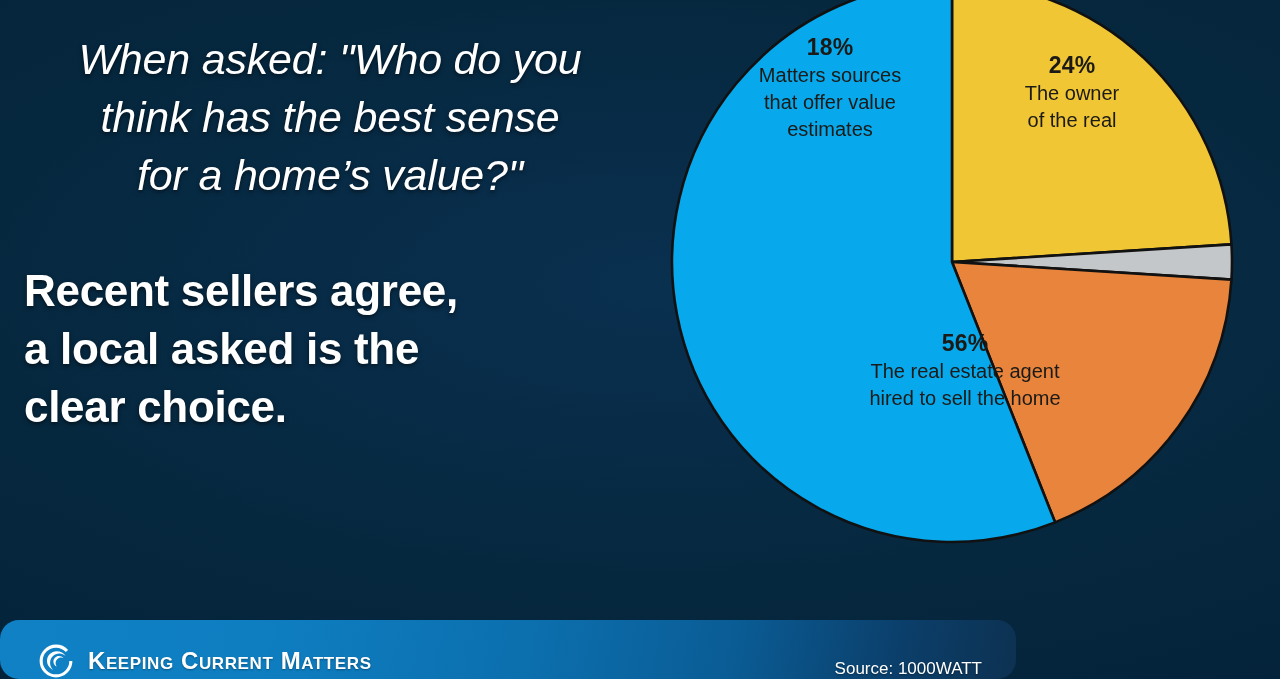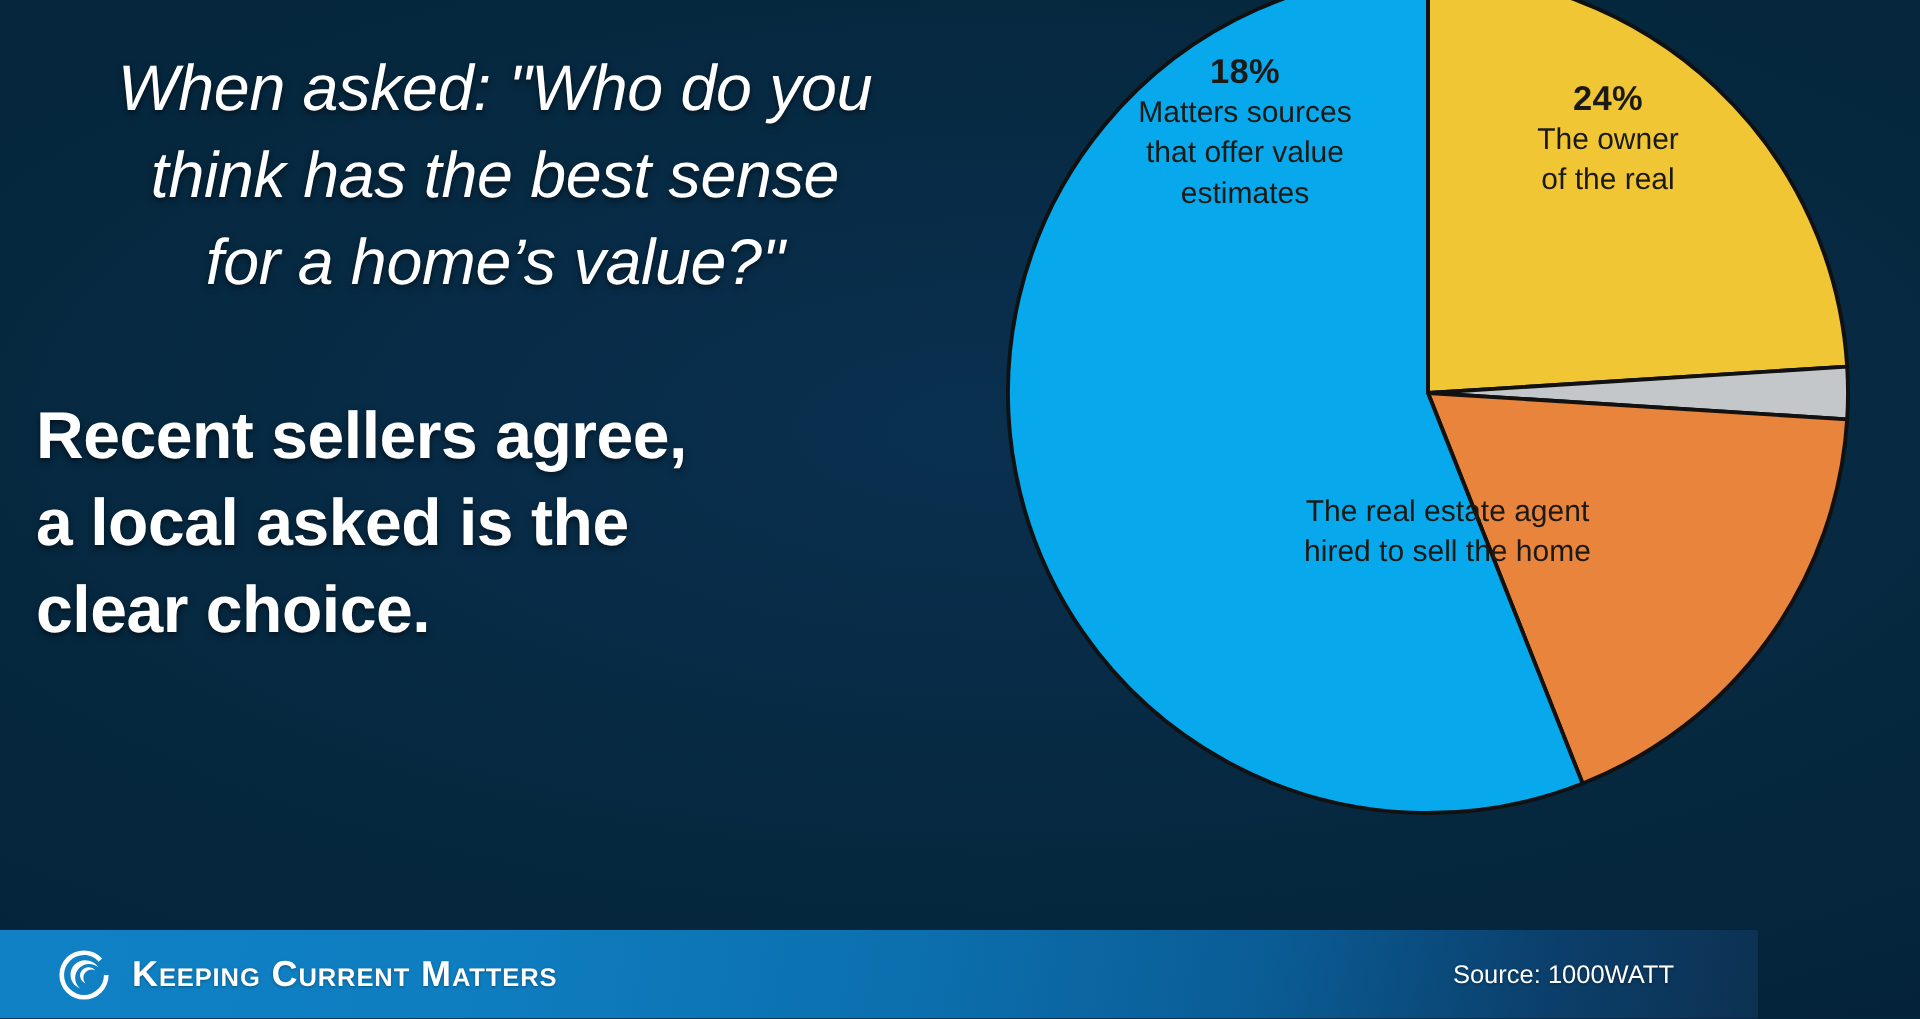--- a/index.html
+++ b/index.html
@@ -95,45 +95,46 @@
 
   #label-owner  { left: 345px; top: 80px;  width: 230px; }
   #label-online { left: 103px; top: 62px;  width: 230px; text-align: center; }
   #label-agent  { left: 203px; top: 358px; width: 300px; }
 
   
   .footer {
     position: absolute;
     left: 0;
     bottom: 0;
-    width: 1172px;
+    width: 1016px;
     height: 59px;
     background: linear-gradient(100deg, #0f81c4 0%, #0e7ec1 26%, #0c6fae 52%, #0a5c95 72%, #0b3f6b 88%, #0d3151 100%);
     display: flex;
-    align-items: center;
+    align-items: flex-end;
+    border-radius: 19px;
   }
   .brand {
     display: flex;
     align-items: center;
     margin-left: 38px;
     gap: 14px;
   }
   .logo-mark { display: block; }
   .brand-name {
     color: #ffffff;
     font-size: 24px;
     font-weight: 700;
     font-variant: small-caps;
     letter-spacing: 0.6px;
     text-shadow: 0 1px 2px rgba(0,0,0,0.35);
     white-space: pre;
   }
   .source {
     margin-left: auto;
-    margin-right: 56px;
+    margin-right: 34px;
     color: #ffffff;
     font-size: 17px;
     font-weight: 400;
     white-space: pre;
     text-shadow: 0 1px 2px rgba(0,0,0,0.4);
   }
 </style>
 </head>
 <body>
 
@@ -170,20 +171,21 @@
     </div>
 
     <div class="slice-label" id="label-online">
       <span class="pct">18%</span>
       <span class="ln">Matters sources</span>
       <span class="ln">that offer value</span>
       <span class="ln">estimates</span>
     </div>
 
     <div class="slice-label" id="label-agent">
+      <span class="pct">56%</span>
       <span class="ln">The real estate agent</span>
       <span class="ln">hired to sell the home</span>
     </div>
   </div>
 
   <div class="footer">
     <div class="brand">
       <span class="logo-wrap">
         <svg class="logo-mark" width="36" height="36" viewBox="0 0 36 36" aria-hidden="true">
           <path fill="#ffffff" d="M18 1.6A16.4 16.4 0 1 0 34.4 18h-3.1A13.3 13.3 0 1 1 18 4.7c3.9 0 7.4 1.7 9.8 4.4l2.3-2.1A16.35 16.35 0 0 0 18 1.6z"></path>

